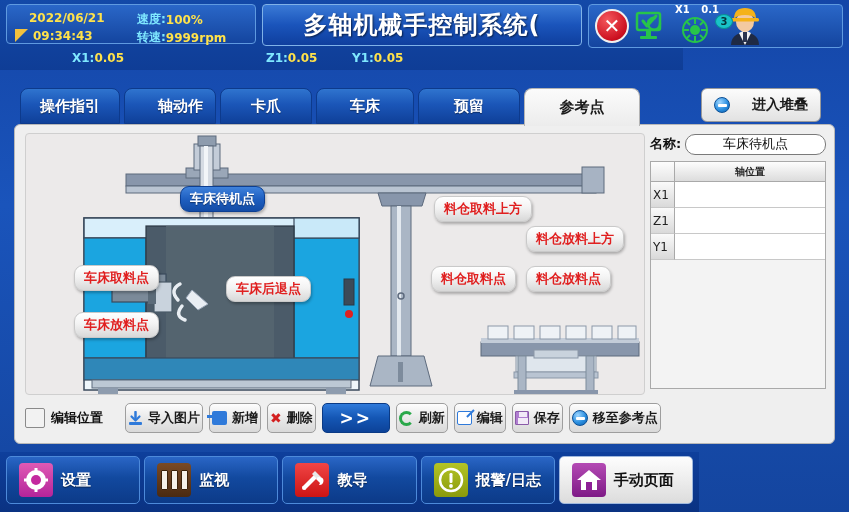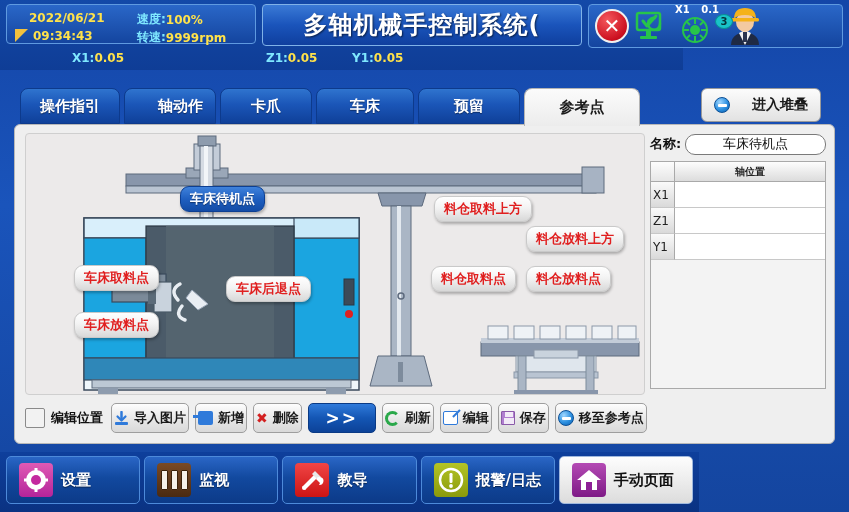--- a/index.html
+++ b/index.html
@@ -218,21 +218,21 @@
   
   .toolbar {
     position: absolute; left: 10px; bottom: 8px;
     width: 801px; height: 34px;
     display: flex; align-items: center; gap: 6px;
   }
   .chk {
     width: 20px; height: 20px; background: #f2f2f2;
     border: 1px solid #8a8a8a; border-radius: 2px; flex: 0 0 auto;
   }
-  .chk-label { font-size: 13px; font-weight: bold; color: #111; margin-right: 2px; white-space: nowrap; }
+  .chk-label { font-size: 13px; font-weight: bold; color: #111; margin-right: 16px; white-space: nowrap; }
   .tbtn {
     height: 30px; padding: 0 2px;
     display: flex; align-items: center; gap: 5px;
     background: linear-gradient(180deg, #fdfdfd 0%, #e9e9e9 50%, #d9d9d9 100%);
     border: 1px solid #9e9e9e; border-radius: 5px;
     font-size: 13px; font-weight: bold; color: #1a1a1a;
     white-space: nowrap; flex: 0 0 auto;
   }
   .tbtn.primary {
     background: linear-gradient(180deg, #2f7ada 0%, #1456b4 50%, #0c4298 100%);

